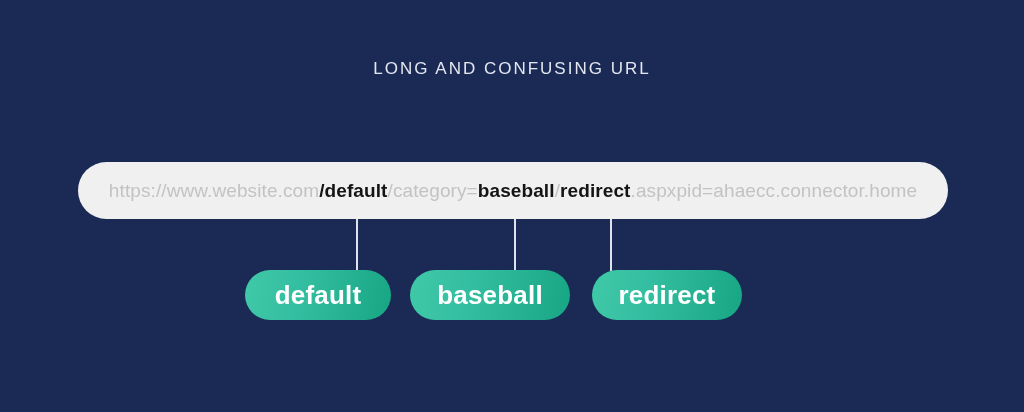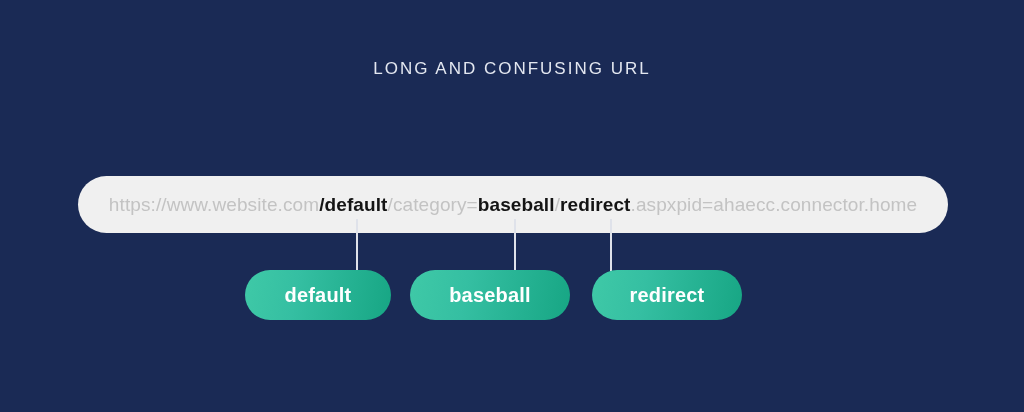--- a/index.html
+++ b/index.html
@@ -31,21 +31,21 @@
     font-size: 17px;
     font-weight: 400;
     letter-spacing: 2.0px;
     white-space: nowrap;
   }
 
   
   #url-bar {
     position: absolute;
     left: 78px;
-    top: 176px;
+    top: 162px;
     width: 870px;
     height: 57px;
     background: #f0f0f0;
     border-radius: 28.5px;
     display: flex;
     align-items: center;
     justify-content: center;
   }
   #url-text {
     font-size: 19px;
@@ -80,21 +80,21 @@
     top: 270px;
     height: 50px;
     border-radius: 25px;
     background: linear-gradient(100deg, #3fc9a7 0%, #35bfa2 35%, #17a684 100%);
     display: flex;
     align-items: center;
     justify-content: center;
   }
   .pill-label {
     color: #ffffff;
-    font-size: 20px;
+    font-size: 26px;
     font-weight: 700;
     letter-spacing: 0.2px;
     white-space: nowrap;
   }
   #pill-0 { left: 245px; width: 146px; }
   #pill-1 { left: 410px; width: 160px; }
   #pill-2 { left: 592px; width: 150px; }
 </style>
 </head>
 <body>

